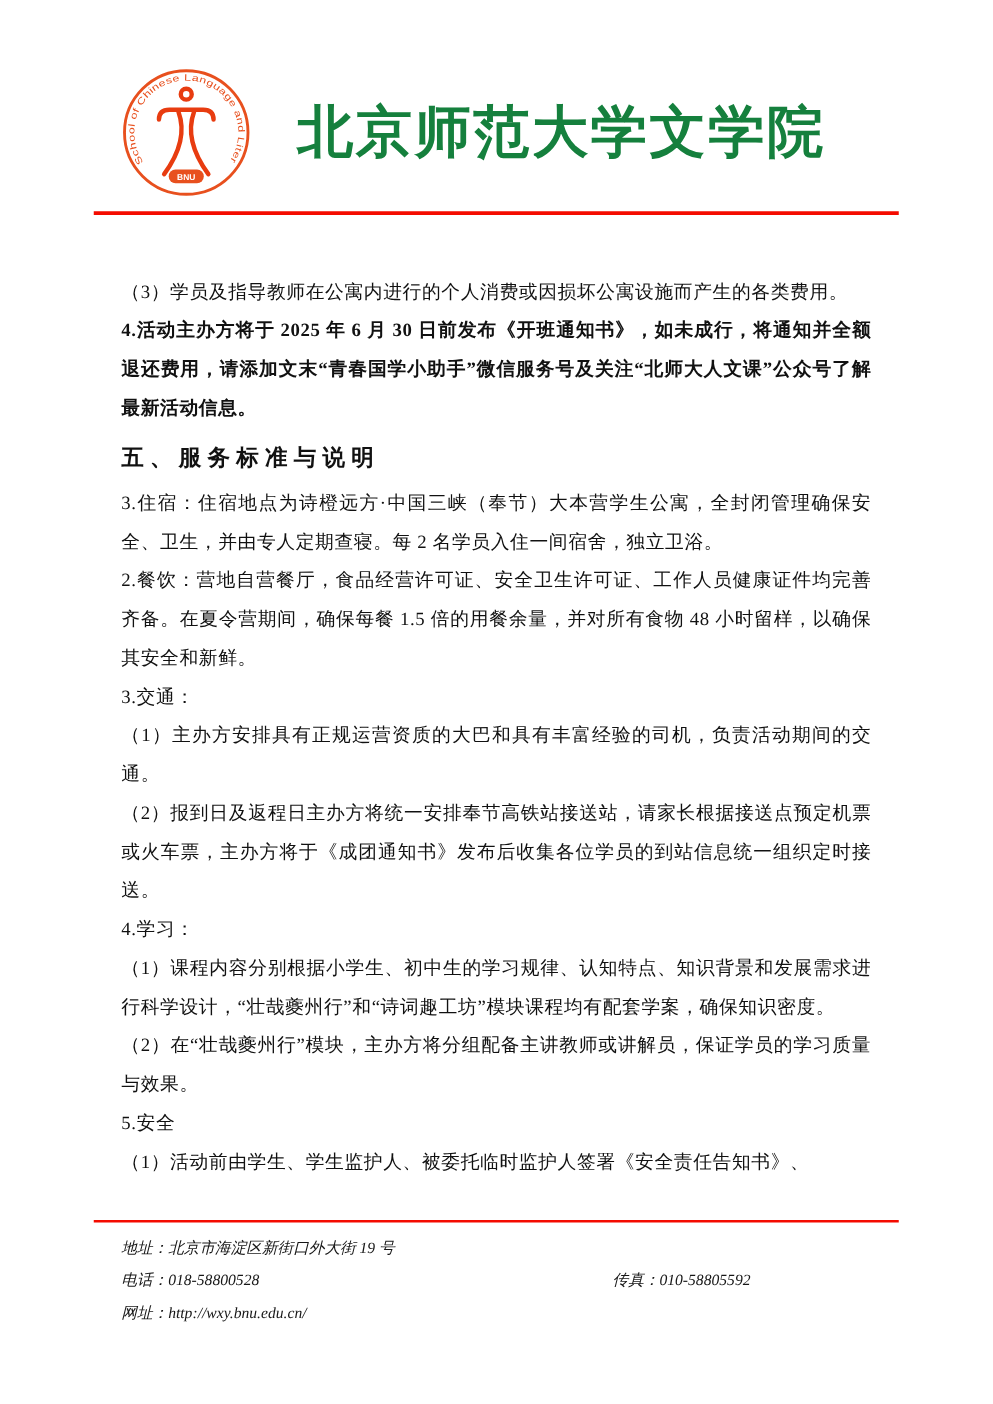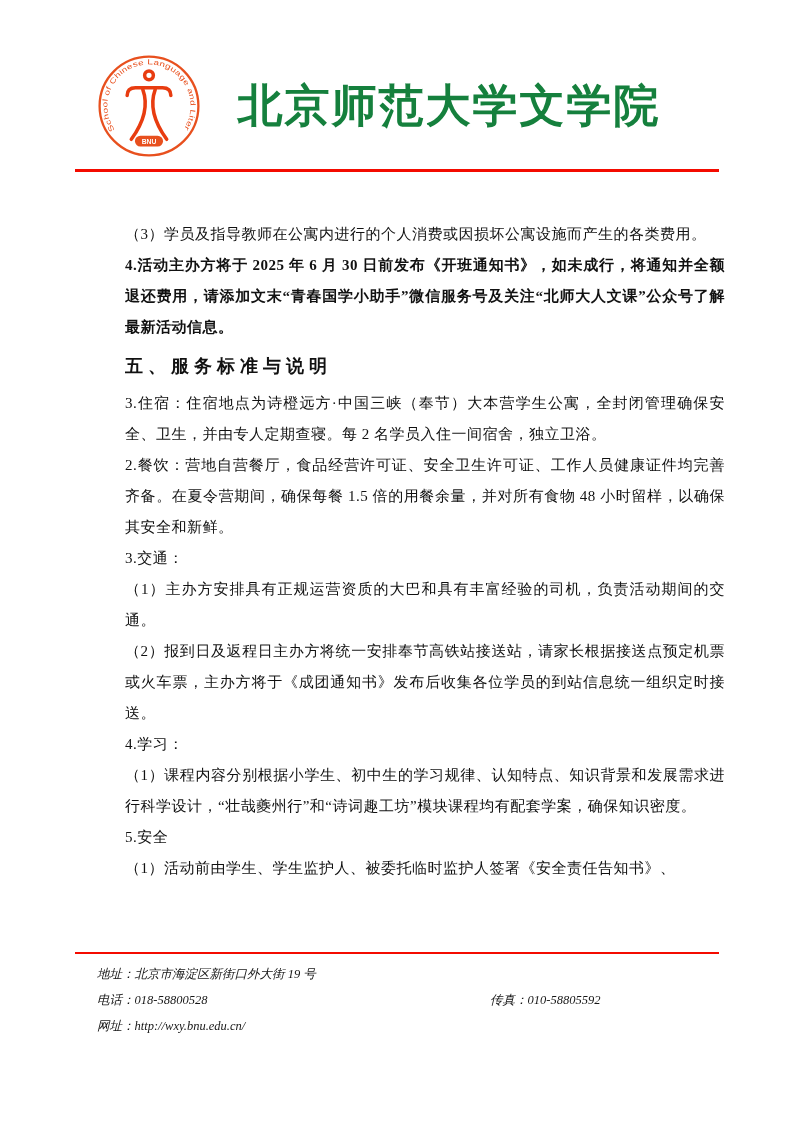--- a/index.html
+++ b/index.html
@@ -21,32 +21,32 @@
     margin-top:5px; text-align:center; font-size:13px; letter-spacing:0.4px;
     color:#1c1c35; white-space:nowrap; font-weight:500;
     font-family:"Liberation Serif", serif;
   }
   .header-rule { height:2.5px; background:#f40b00; margin:9px -22px 0 -22px; }
 
   
   .content {
     position:absolute; top:219px; left:97px; width:600px; height:788px;
     overflow:hidden; font-size:15px; line-height:31px;
-    letter-spacing:0.5px; text-align:justify;margin-left:28px;
+    letter-spacing:0.5px; text-align:justify;
   }
   .content p { margin:0; }
   .content p.bold { font-weight:700; }
   .heading {
     font-weight:700; font-size:18px; letter-spacing:5px; line-height:33px;
     margin:7px 0 5px 0; text-align:left;
     font-family:"Liberation Sans", sans-serif;
   }
 
   
-  .footer { position:absolute; left:97px; top:952px; width:600px; background:#ffffff; }
+  .footer { position:absolute; left:97px; top:976px; width:600px; background:#ffffff; }
   .footer-rule { height:2px; background:#f40b00; margin:0 -22px; }
   .footer-rows { margin-top:7px; font-size:12.5px; font-style:italic; line-height:26px; color:#161616; }
   .footer-row { display:grid; grid-template-columns:393px 1fr; }
   .footer-row span { white-space:nowrap; }
 </style>
 </head>
 <body>
 
 <div class="page">
 
@@ -78,20 +78,21 @@
     <p>（3）学员及指导教师在公寓内进行的个人消费或因损坏公寓设施而产生的各类费用。</p>
     <p class="bold">4.活动主办方将于 2025 年 6 月 30 日前发布《开班通知书》，如未成行，将通知并全额退还费用，请添加文末“青春国学小助手”微信服务号及关注“北师大人文课”公众号了解最新活动信息。</p>
     <div class="heading">五、服务标准与说明</div>
     <p>3.住宿：住宿地点为诗橙远方·中国三峡（奉节）大本营学生公寓，全封闭管理确保安全、卫生，并由专人定期查寝。每 2 名学员入住一间宿舍，独立卫浴。</p>
     <p>2.餐饮：营地自营餐厅，食品经营许可证、安全卫生许可证、工作人员健康证件均完善齐备。在夏令营期间，确保每餐 1.5 倍的用餐余量，并对所有食物 48 小时留样，以确保其安全和新鲜。</p>
     <p>3.交通：</p>
     <p>（1）主办方安排具有正规运营资质的大巴和具有丰富经验的司机，负责活动期间的交通。</p>
     <p>（2）报到日及返程日主办方将统一安排奉节高铁站接送站，请家长根据接送点预定机票或火车票，主办方将于《成团通知书》发布后收集各位学员的到站信息统一组织定时接送。</p>
     <p>4.学习：</p>
     <p>（1）课程内容分别根据小学生、初中生的学习规律、认知特点、知识背景和发展需求进行科学设计，“壮哉夔州行”和“诗词趣工坊”模块课程均有配套学案，确保知识密度。</p>
+    <p>（2）在“壮哉夔州行”模块，主办方将分组配备主讲教师或讲解员，保证学员的学习质量与效果。</p>
     <p>5.安全</p>
     <p>（1）活动前由学生、学生监护人、被委托临时监护人签署《安全责任告知书》、</p>
   </div>
 
   <div class="footer">
     <div class="footer-rule"></div>
     <div class="footer-rows">
       <div class="footer-row">
         <span>地址：北京市海淀区新街口外大街 19 号</span>
       </div>

